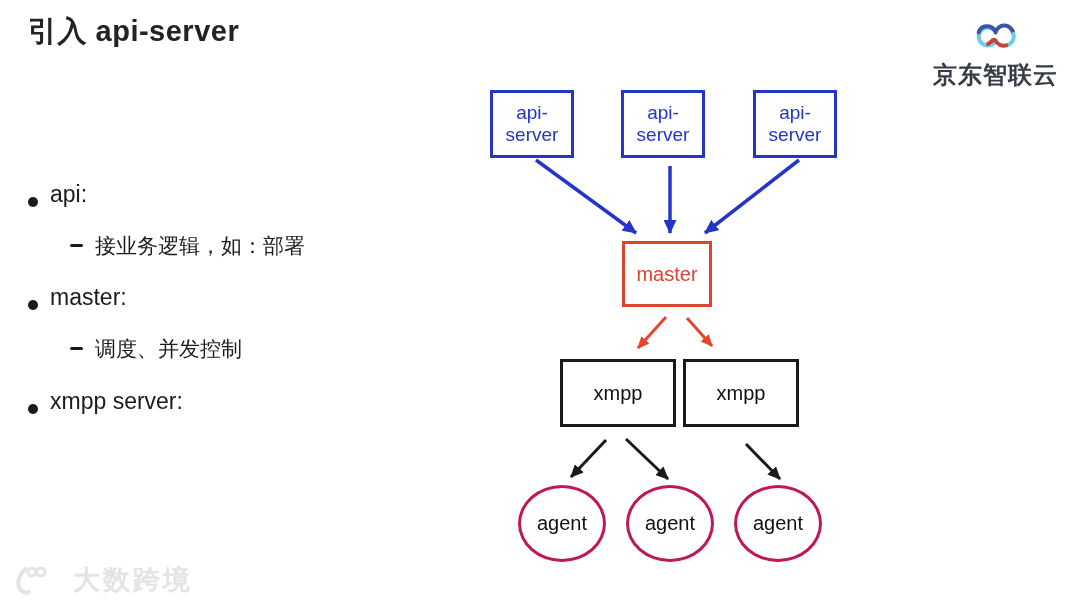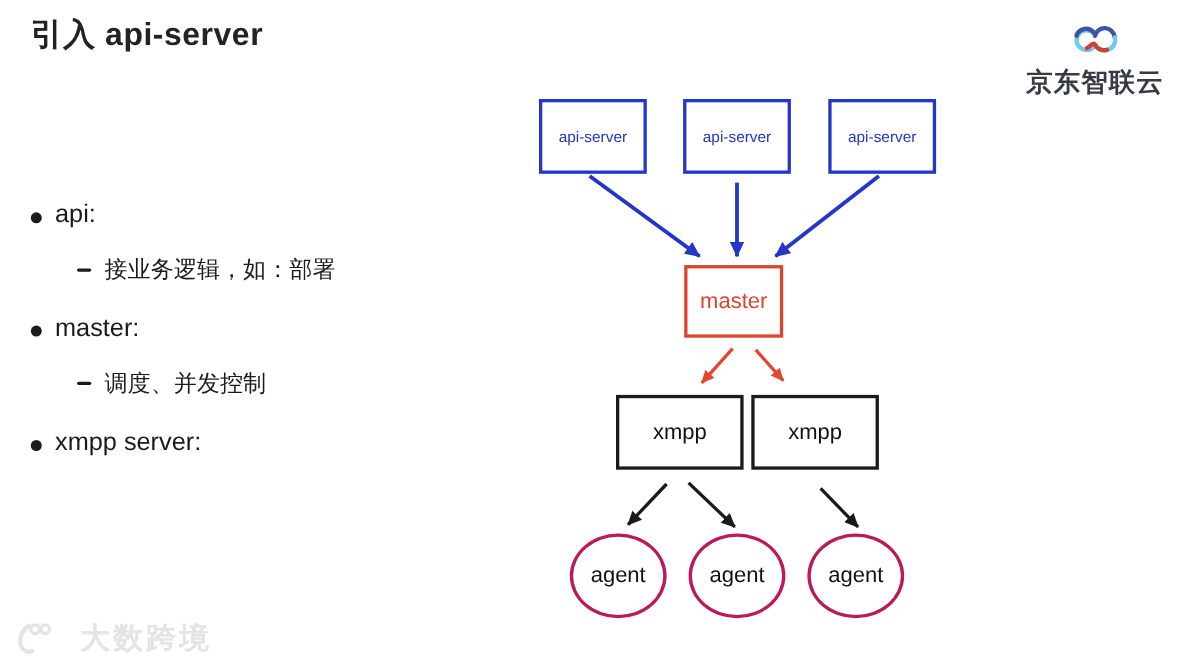--- a/index.html
+++ b/index.html
@@ -38,21 +38,21 @@
     font-weight: 700;
     color: #363B45;
     letter-spacing: 1px;
   }
 
   
   .bullet-item {
     position: absolute;
     left: 28px;
     display: flex;
-    align-items: center;
+    align-items: flex-end;
     color: #1b1b1b;
   }
   .bullet-item .dot {
     width: 10px; height: 10px;
     border-radius: 50%;
     background: #1b1b1b;
     margin: 8px 12px 0 0;
     flex: none;
   }
   .bullet-item .label { font-size: 23px; line-height: 26px; }
@@ -84,22 +84,22 @@
     position: absolute;
     display: flex;
     align-items: center;
     justify-content: center;
     background: #ffffff;
     text-align: center;
   }
   .node.api {
     border: 3px solid #2435C9;
     color: #2435C9;
-    font-size: 14px;
-    width: 98px; height: 68px;
+    font-size: 19px;
+    width: 84px; height: 68px;
   }
   .node.master {
     border: 3px solid #DE432D;
     color: #DE432D;
     font-size: 20px;
     width: 90px; height: 66px;
   }
   .node.xmpp {
     border: 3px solid #1a1a1a;
     color: #111111;

